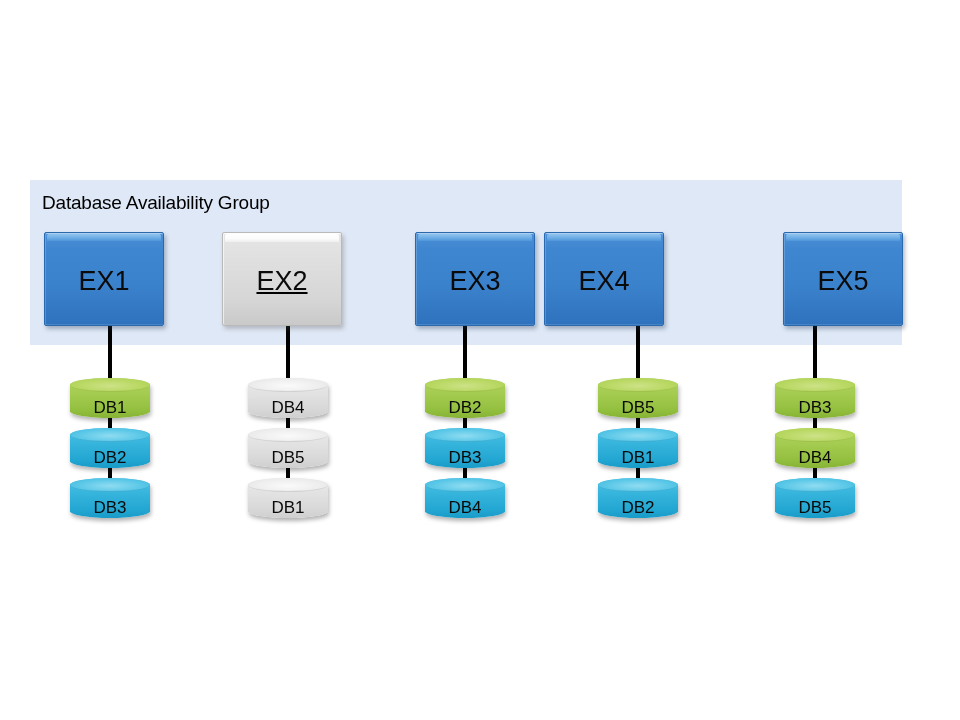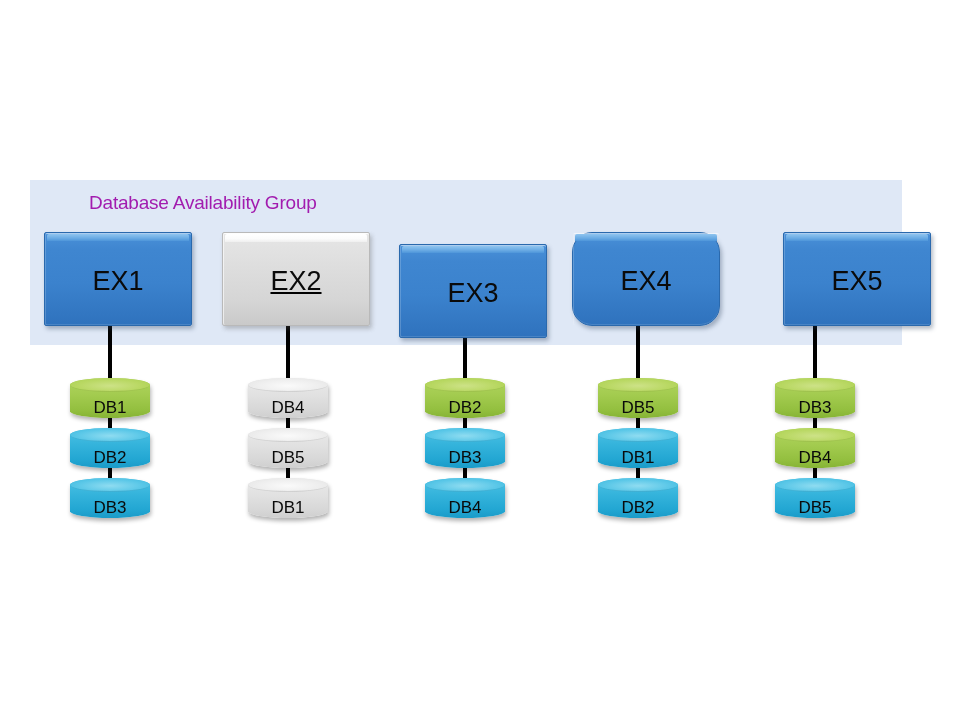--- a/index.html
+++ b/index.html
@@ -34,31 +34,30 @@
     background: #dfe8f6;
     box-sizing: border-box;
   }
 
   .dag-title {
     position: absolute;
     left: 42px;
     top: 192px;
     font-size: 19px;
     line-height: 22px;
-    color: #a21caf;
+    color: #000000;
     letter-spacing: -0.2px;
     white-space: nowrap;
-    margin-left: 47px;
   }
 
   
   .server-box {
     position: absolute;
     top: 232px;
-    width: 148px;
+    width: 120px;
     height: 94px;
     box-sizing: border-box;
     border-radius: 2px;
     display: flex;
     align-items: center;
     justify-content: center;
   }
 
   .server-box .label {
     font-size: 27px;
@@ -237,42 +236,42 @@
         <span class="cap-label">DB5</span>
       </div>
       <div class="db-cyl gray" style="left: 248px; top: 478px;">
         <div class="body"></div>
         <div class="top"></div>
         <span class="cap-label">DB1</span>
       </div>
       <div class="connector" style="left: 463px; top: 326px; height: 66px;"></div>
       <div class="connector" style="left: 463px; top: 412px; height: 28px;"></div>
       <div class="connector" style="left: 463px; top: 462px; height: 28px;"></div>
-      <div class="server-box blue" style="left: 399px; margin-top: 12px;">
+      <div class="server-box blue" style="left: 415px;">
         <span class="label">EX3</span>
       </div>
       <div class="db-cyl green" style="left: 425px; top: 378px;">
         <div class="body"></div>
         <div class="top"></div>
         <span class="cap-label">DB2</span>
       </div>
       <div class="db-cyl blue" style="left: 425px; top: 428px;">
         <div class="body"></div>
         <div class="top"></div>
         <span class="cap-label">DB3</span>
       </div>
       <div class="db-cyl blue" style="left: 425px; top: 478px;">
         <div class="body"></div>
         <div class="top"></div>
         <span class="cap-label">DB4</span>
       </div>
       <div class="connector" style="left: 636px; top: 326px; height: 66px;"></div>
       <div class="connector" style="left: 636px; top: 412px; height: 28px;"></div>
       <div class="connector" style="left: 636px; top: 462px; height: 28px;"></div>
-      <div class="server-box blue" style="left: 572px; border-radius: 20px;">
+      <div class="server-box blue" style="left: 544px;">
         <span class="label">EX4</span>
       </div>
       <div class="db-cyl green" style="left: 598px; top: 378px;">
         <div class="body"></div>
         <div class="top"></div>
         <span class="cap-label">DB5</span>
       </div>
       <div class="db-cyl blue" style="left: 598px; top: 428px;">
         <div class="body"></div>
         <div class="top"></div>

